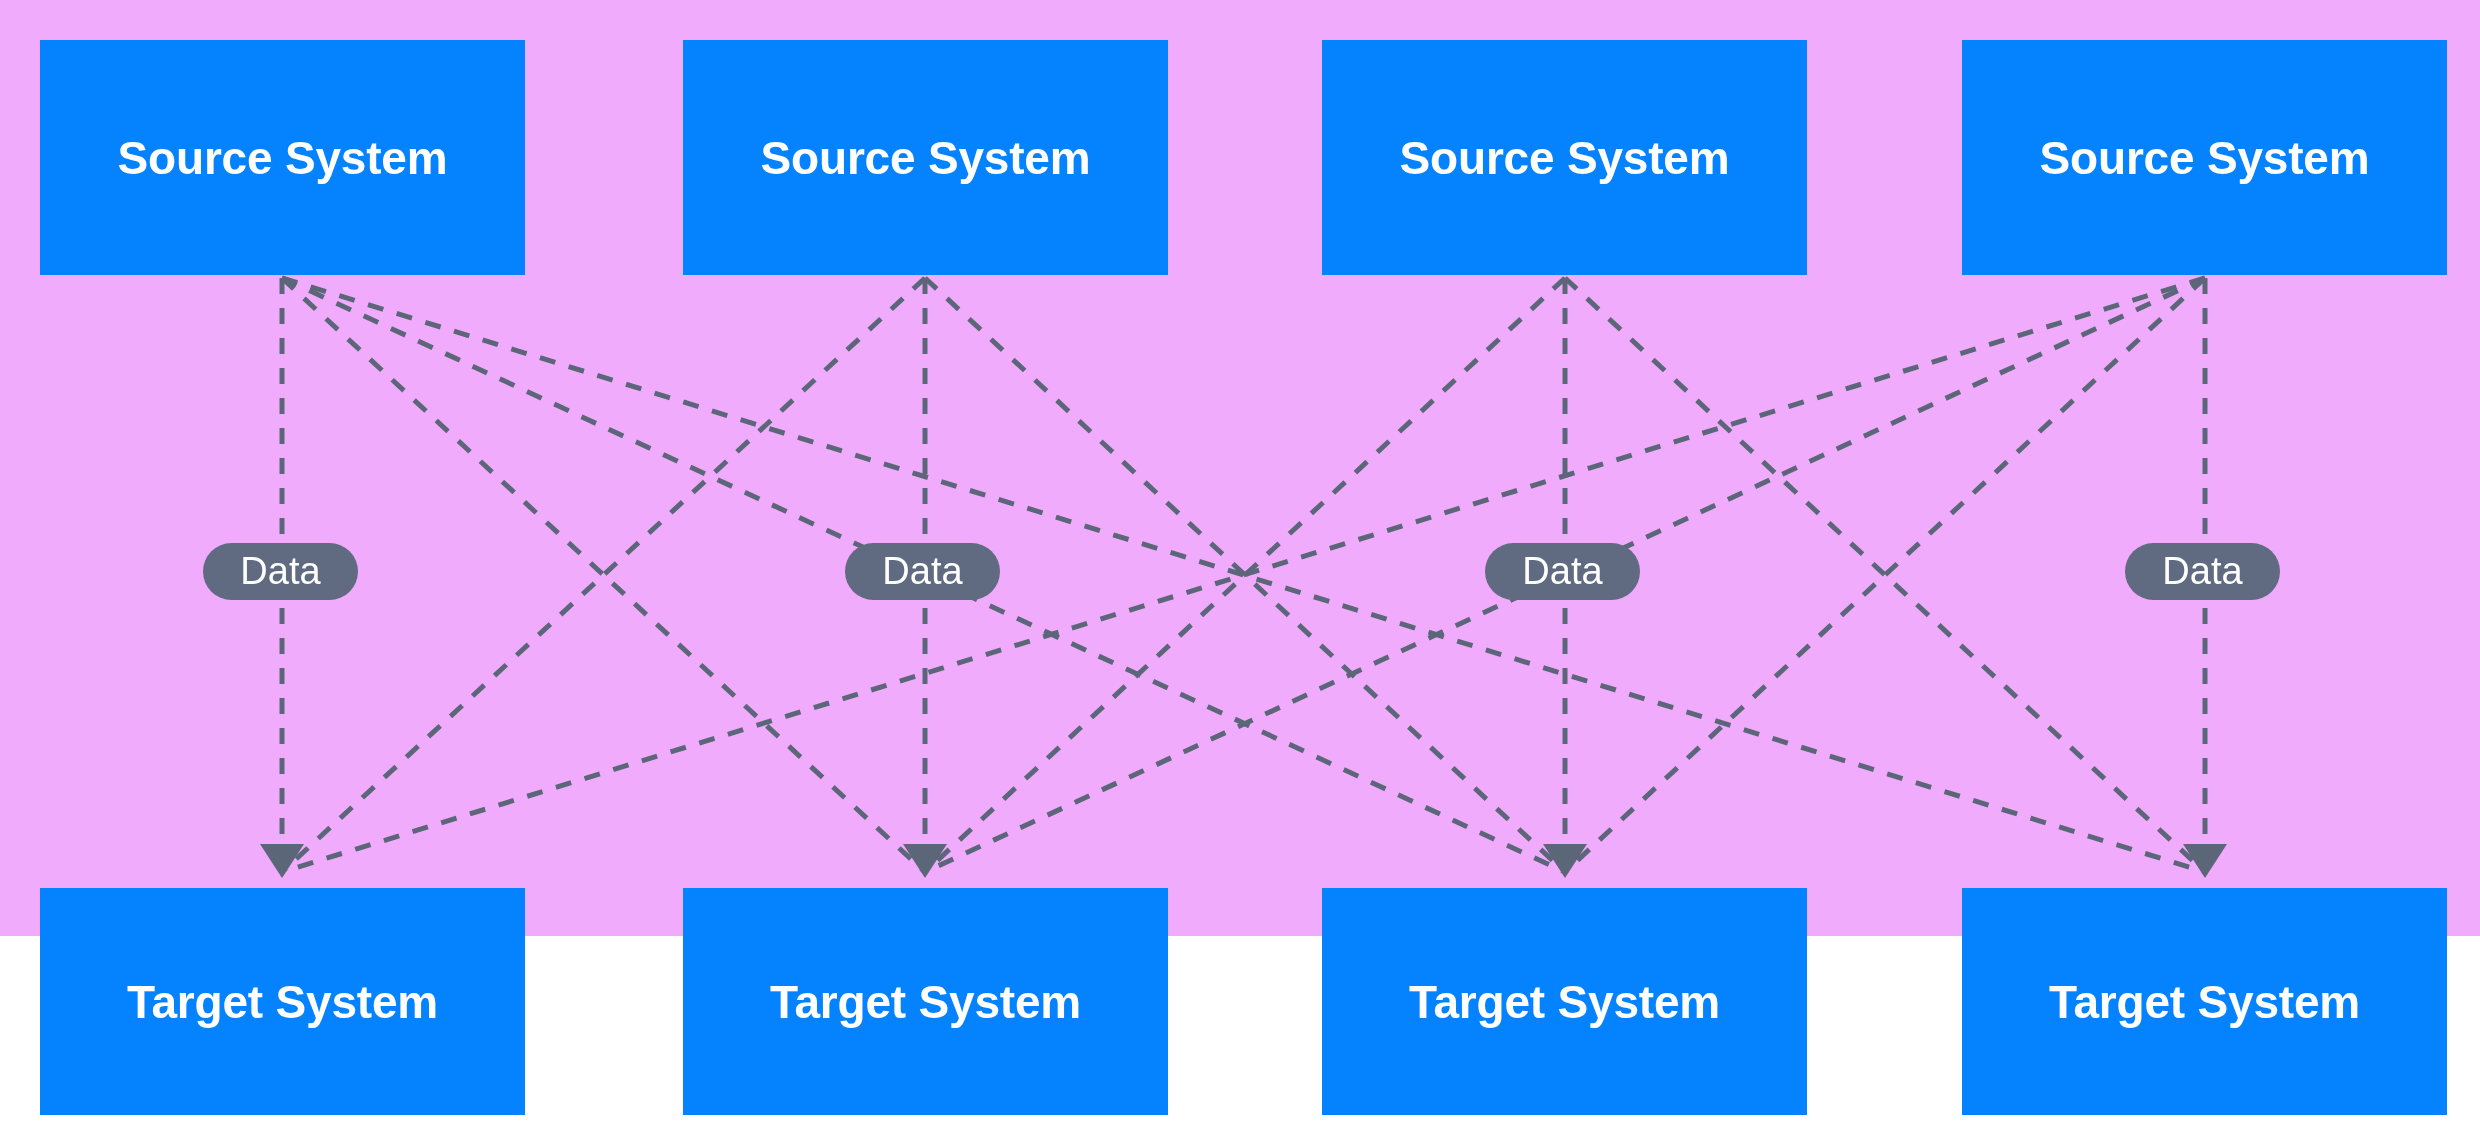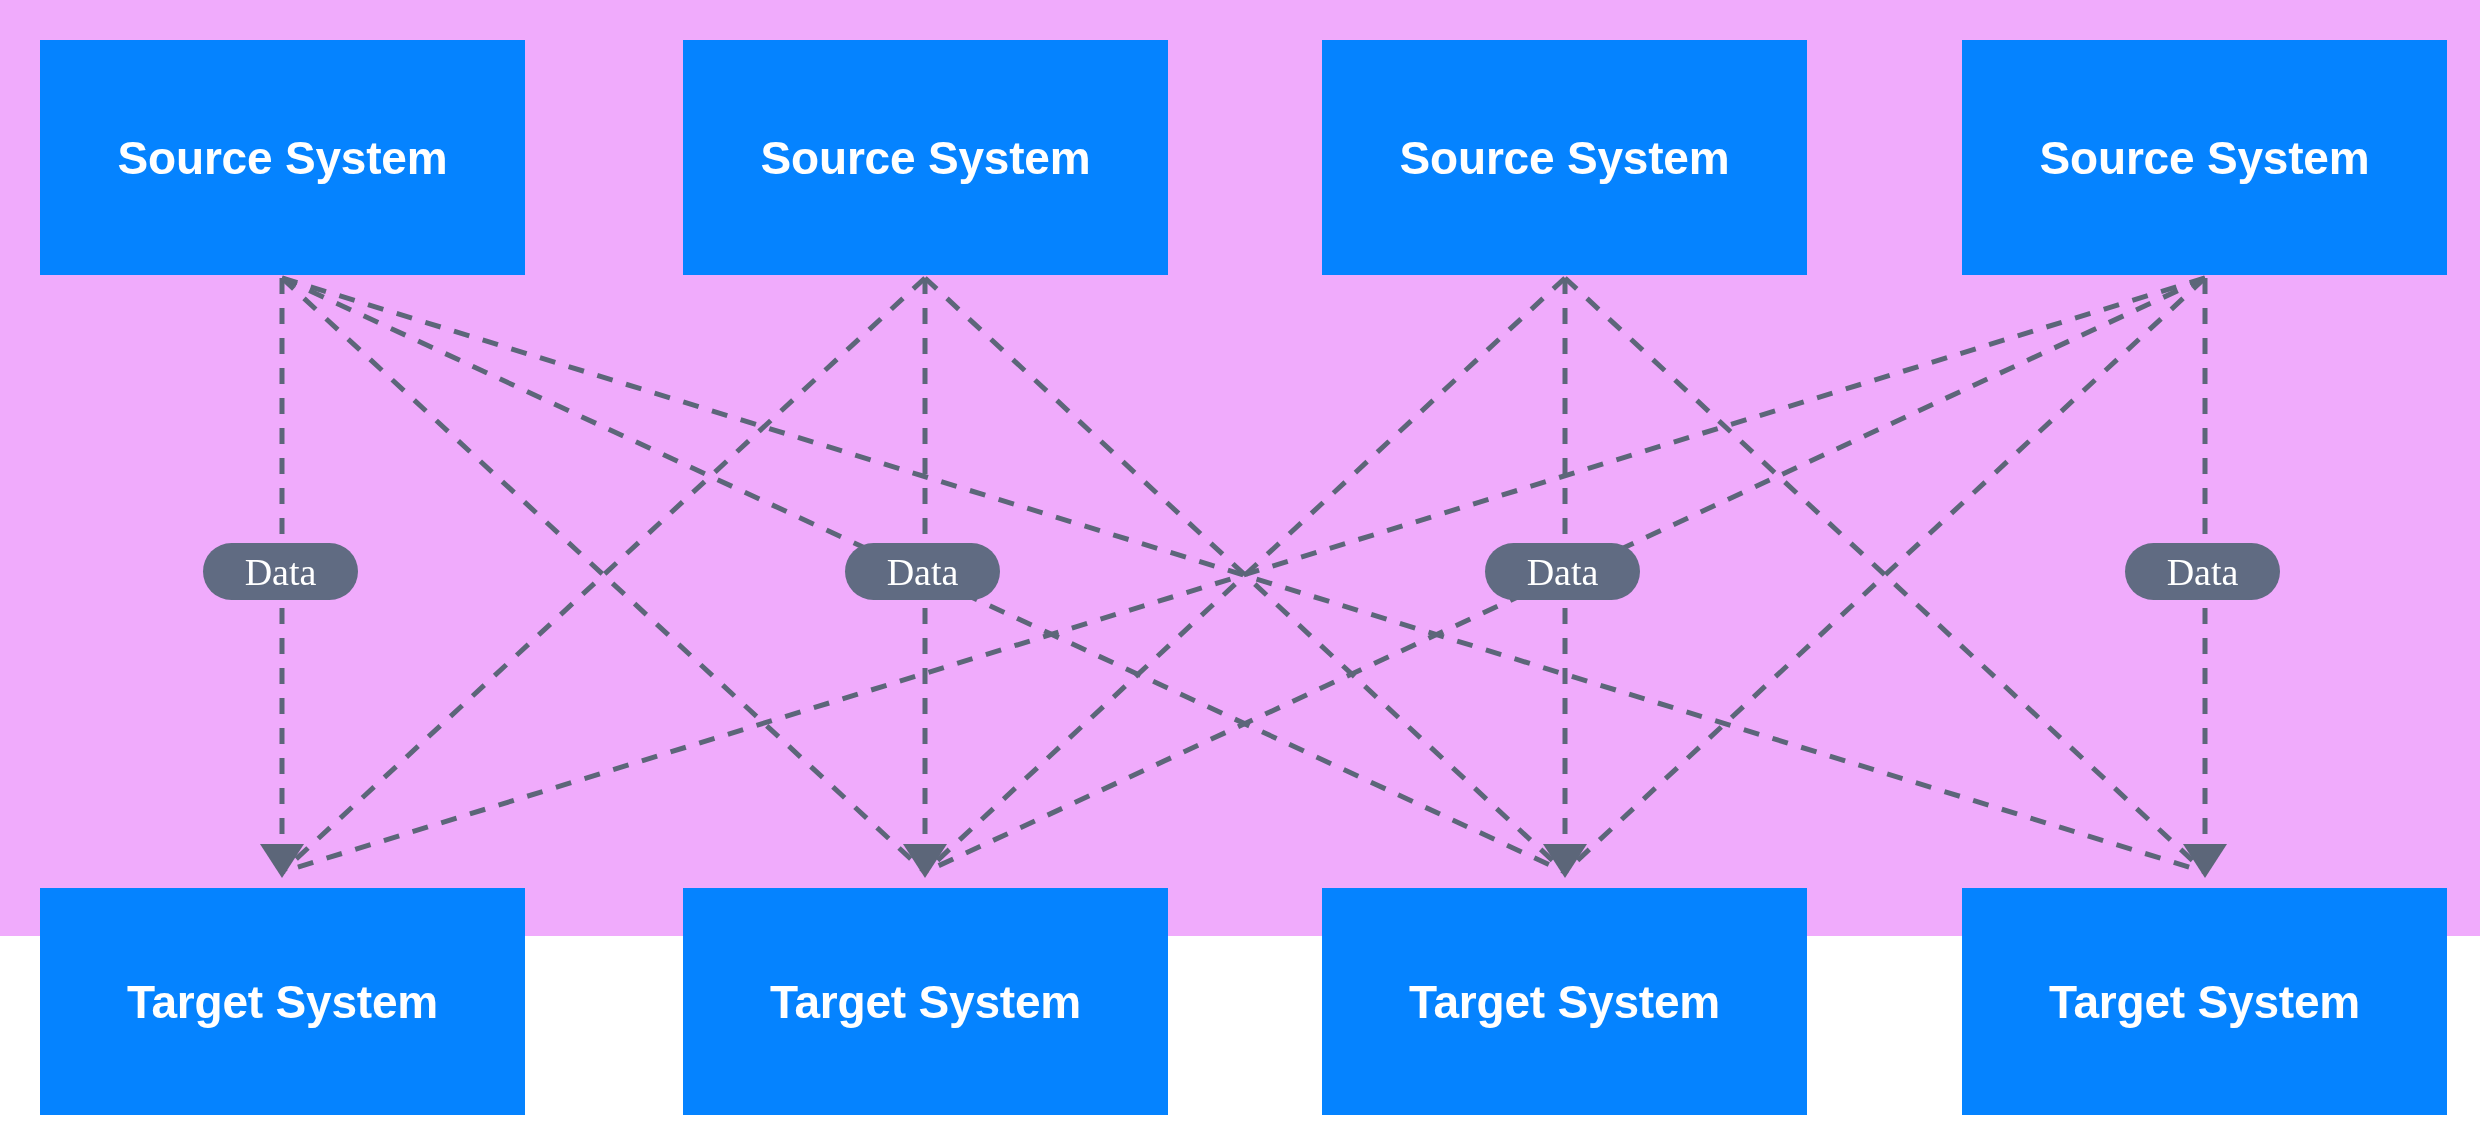--- a/index.html
+++ b/index.html
@@ -14,21 +14,20 @@
     box-sizing:border-box;
     -webkit-font-smoothing:antialiased;
   }
   .pill{
     position:absolute;
     display:flex;align-items:center;justify-content:center;
     color:#ffffff;font-size:38px;font-weight:400;
     border-radius:30px;
     box-sizing:border-box;
     white-space:nowrap;
-    font-family:Liberation Serif, serif;
   }
 </style>
 </head>
 <body>
 
 <div id="stage">
 
   <svg id="wires" viewBox="0 0 2480 1144" preserveAspectRatio="none">
       <line x1="282" y1="278" x2="282" y2="872" stroke="#5c6679" stroke-width="5" stroke-dasharray="16 14" stroke-linecap="butt" fill="none"></line>
       <line x1="282" y1="278" x2="925" y2="872" stroke="#5c6679" stroke-width="5" stroke-dasharray="16 14" stroke-linecap="butt" fill="none"></line>

